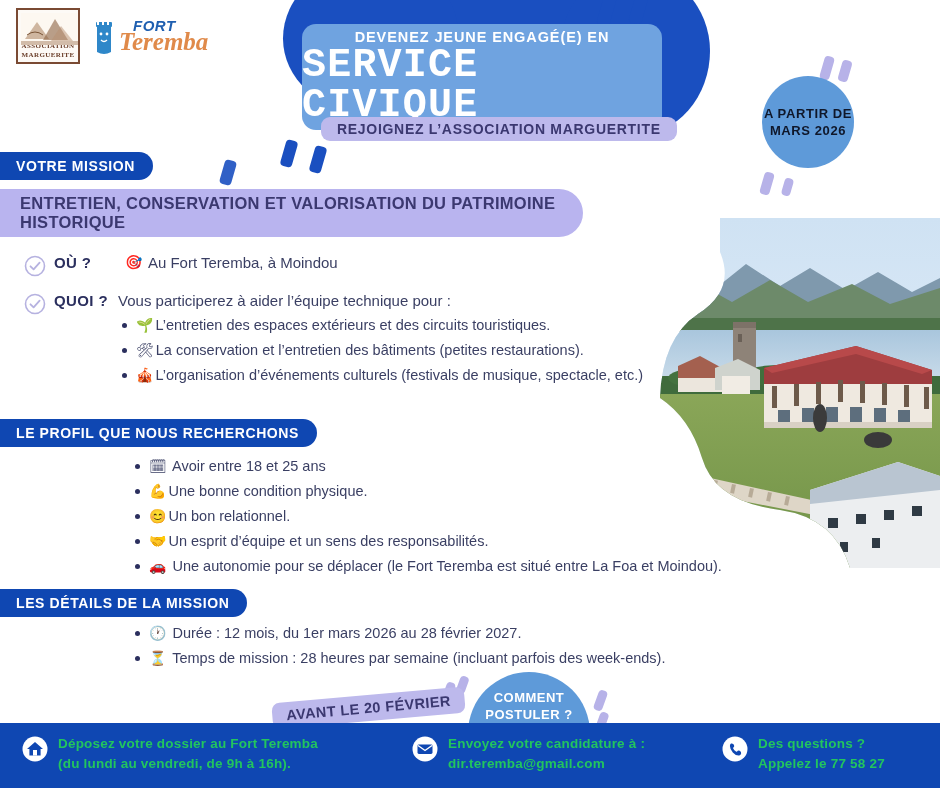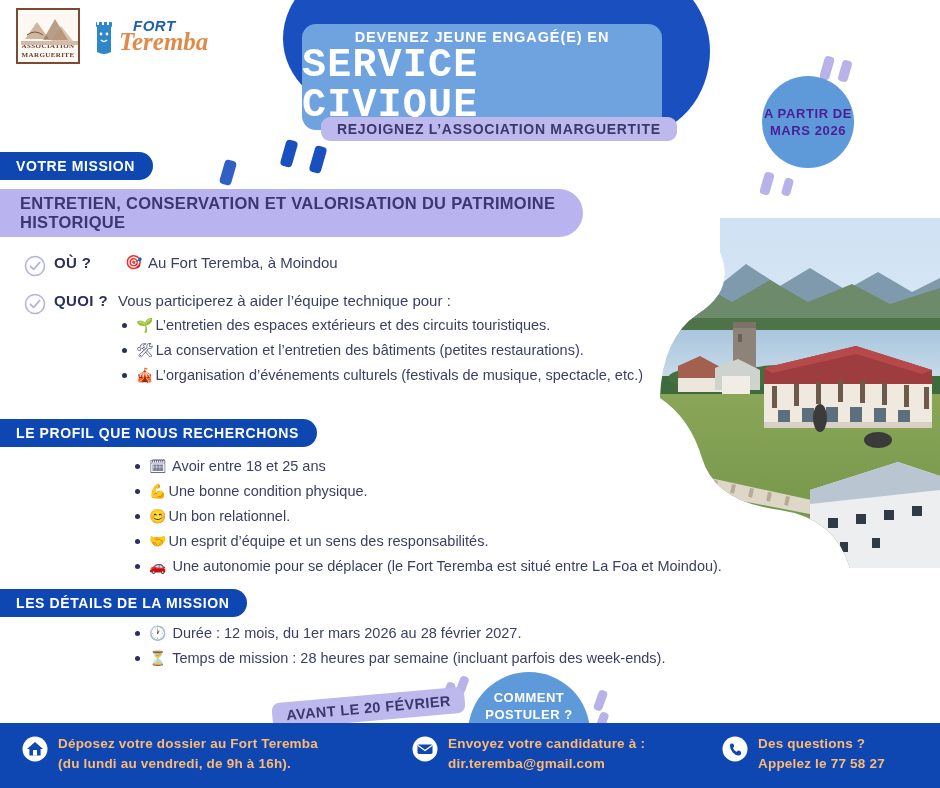--- a/index.html
+++ b/index.html
@@ -65,21 +65,21 @@
     color:#3b3870;font-size:14px;font-weight:bold;letter-spacing:.7px;
   }
   .dash{position:absolute;background:#1a4fc0;border-radius:4px;z-index:6;}
 
   
   .badge-circle{
     position:absolute;left:762px;top:76px;width:92px;height:92px;border-radius:50%;
     background:#5e9ad9;z-index:20;
     display:flex;flex-direction:column;align-items:center;justify-content:center;
   }
-  .badge-circle span{color:#4c1d95;font-size:13px;font-weight:bold;letter-spacing:.6px;line-height:17px;}
+  .badge-circle span{color:#0f172a;font-size:13px;font-weight:bold;letter-spacing:.6px;line-height:17px;}
   .badge-dash{position:absolute;background:#b7b2e8;border-radius:4px;z-index:19;}
 
   
   .photo-wrap{
     position:absolute;left:660px;top:218px;width:280px;height:350px;z-index:8;
     overflow:hidden;
   }
   .photo{position:absolute;inset:0;}
 
   
@@ -133,21 +133,21 @@
     background:#bdb9ec;border-radius:8px;padding:5px 14px;
     color:#3b3870;font-size:14.5px;font-weight:bold;letter-spacing:.4px;
     transform:rotate(-5deg);
   }
   .footer{
     position:absolute;left:0;top:723px;width:940px;height:65px;background:#0f47b2;z-index:28;
   }
   .fitem{position:absolute;display:flex;align-items:flex-start;gap:10px;top:11px;}
   .fico{width:26px;height:26px;flex:0 0 26px;margin-top:2px;}
   .ftext{display:flex;flex-direction:column;}
-  .ftext span{color:#fdba74;font-size:13.5px;font-weight:bold;line-height:20px;letter-spacing:.2px;}
+  .ftext span{color:#22c55e;font-size:13.5px;font-weight:bold;line-height:20px;letter-spacing:.2px;}
 </style>
 </head>
 <body>
 
 <div class="poster">
 
   <div class="logos">
     <div class="logo-marg">
       <svg class="sketch" viewBox="0 0 58 32">
         <rect x="0" y="0" width="58" height="32" fill="#fdf8f1"></rect>

